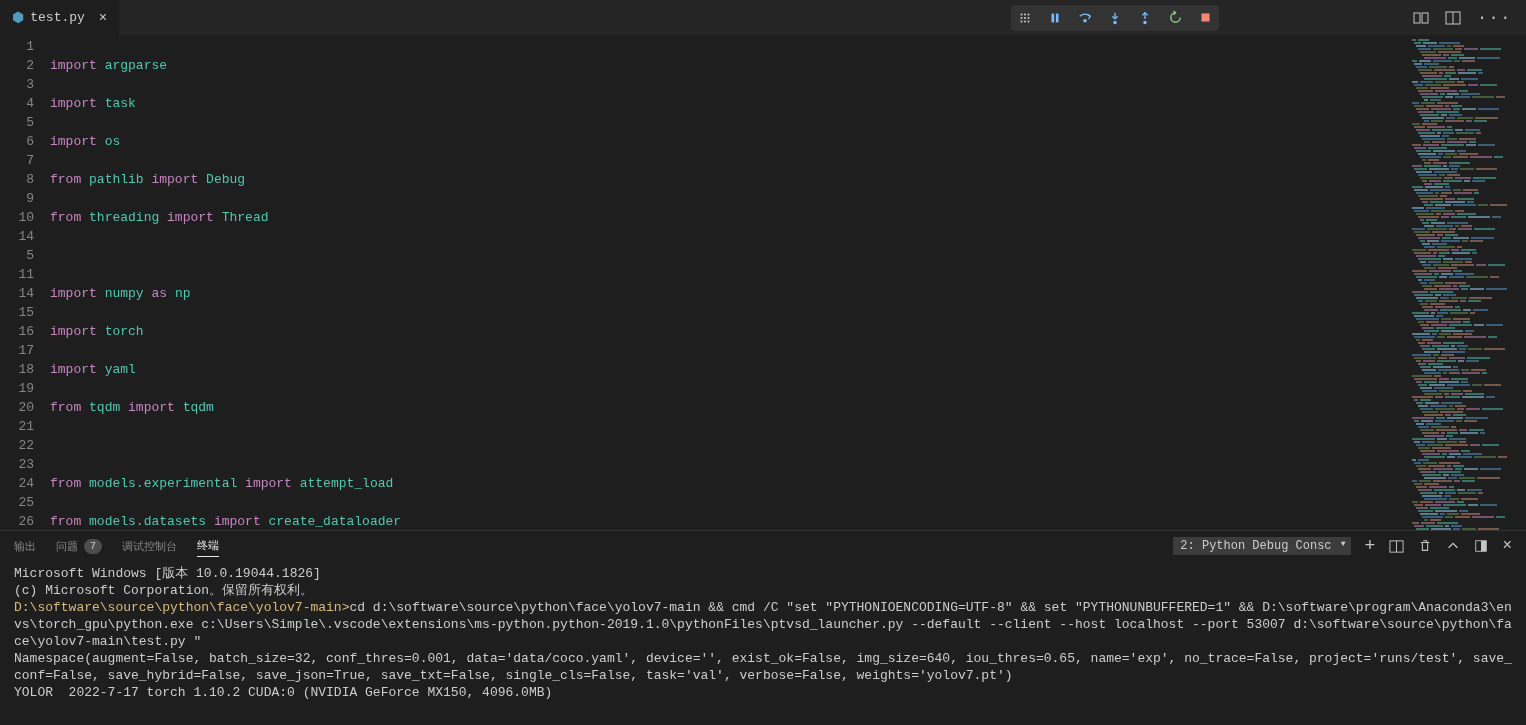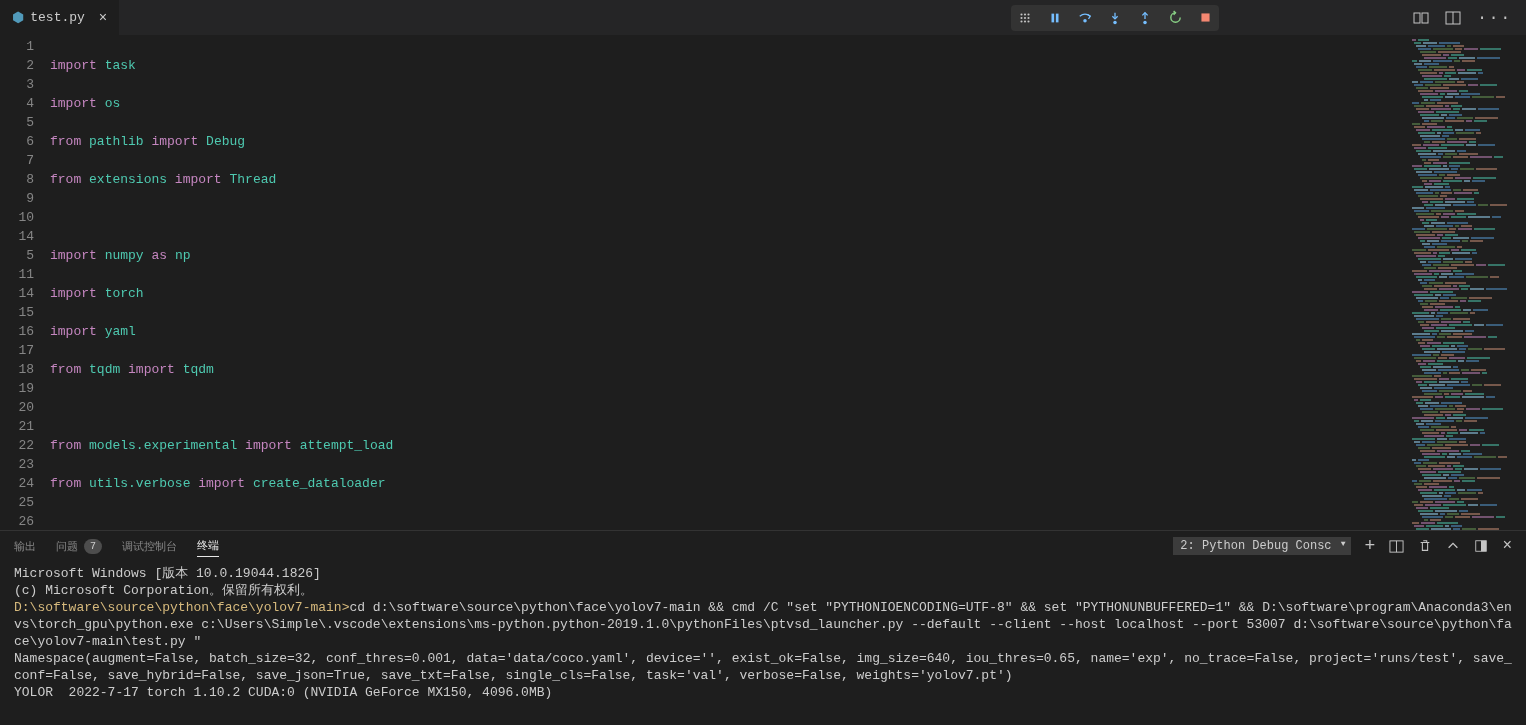--- a/index.html
+++ b/index.html
@@ -293,32 +293,33 @@
         <div>19</div>
         <div>20</div>
         <div>21</div>
         <div>22</div>
         <div>23</div>
         <div>24</div>
         <div>25</div>
         <div>26</div>
     </div>
     <div class="code-area">
+<div><span class="kw">import</span> <span class="mod">argparse</span></div>
 <div><span class="kw">import</span> <span class="mod">task</span></div>
 <div><span class="kw">import</span> <span class="mod">os</span></div>
 <div><span class="kw">from</span> <span class="mod">pathlib</span> <span class="kw">import</span> <span class="mod">Debug</span></div>
-<div><span class="kw">from</span> <span class="mod">extensions</span> <span class="kw">import</span> <span class="mod">Thread</span></div>
+<div><span class="kw">from</span> <span class="mod">threading</span> <span class="kw">import</span> <span class="mod">Thread</span></div>
 <div> </div>
 <div><span class="kw">import</span> <span class="mod">numpy</span> <span class="kw">as</span> <span class="mod">np</span></div>
 <div><span class="kw">import</span> <span class="mod">torch</span></div>
 <div><span class="kw">import</span> <span class="mod">yaml</span></div>
 <div><span class="kw">from</span> <span class="mod">tqdm</span> <span class="kw">import</span> <span class="mod">tqdm</span></div>
 <div> </div>
 <div><span class="kw">from</span> <span class="mod">models.experimental</span> <span class="kw">import</span> <span class="mod">attempt_load</span></div>
-<div><span class="kw">from</span> <span class="mod">utils.verbose</span> <span class="kw">import</span> <span class="mod">create_dataloader</span></div>
+<div><span class="kw">from</span> <span class="mod">models.datasets</span> <span class="kw">import</span> <span class="mod">create_dataloader</span></div>
 
 
 
 
 
 
 
 
 
 

